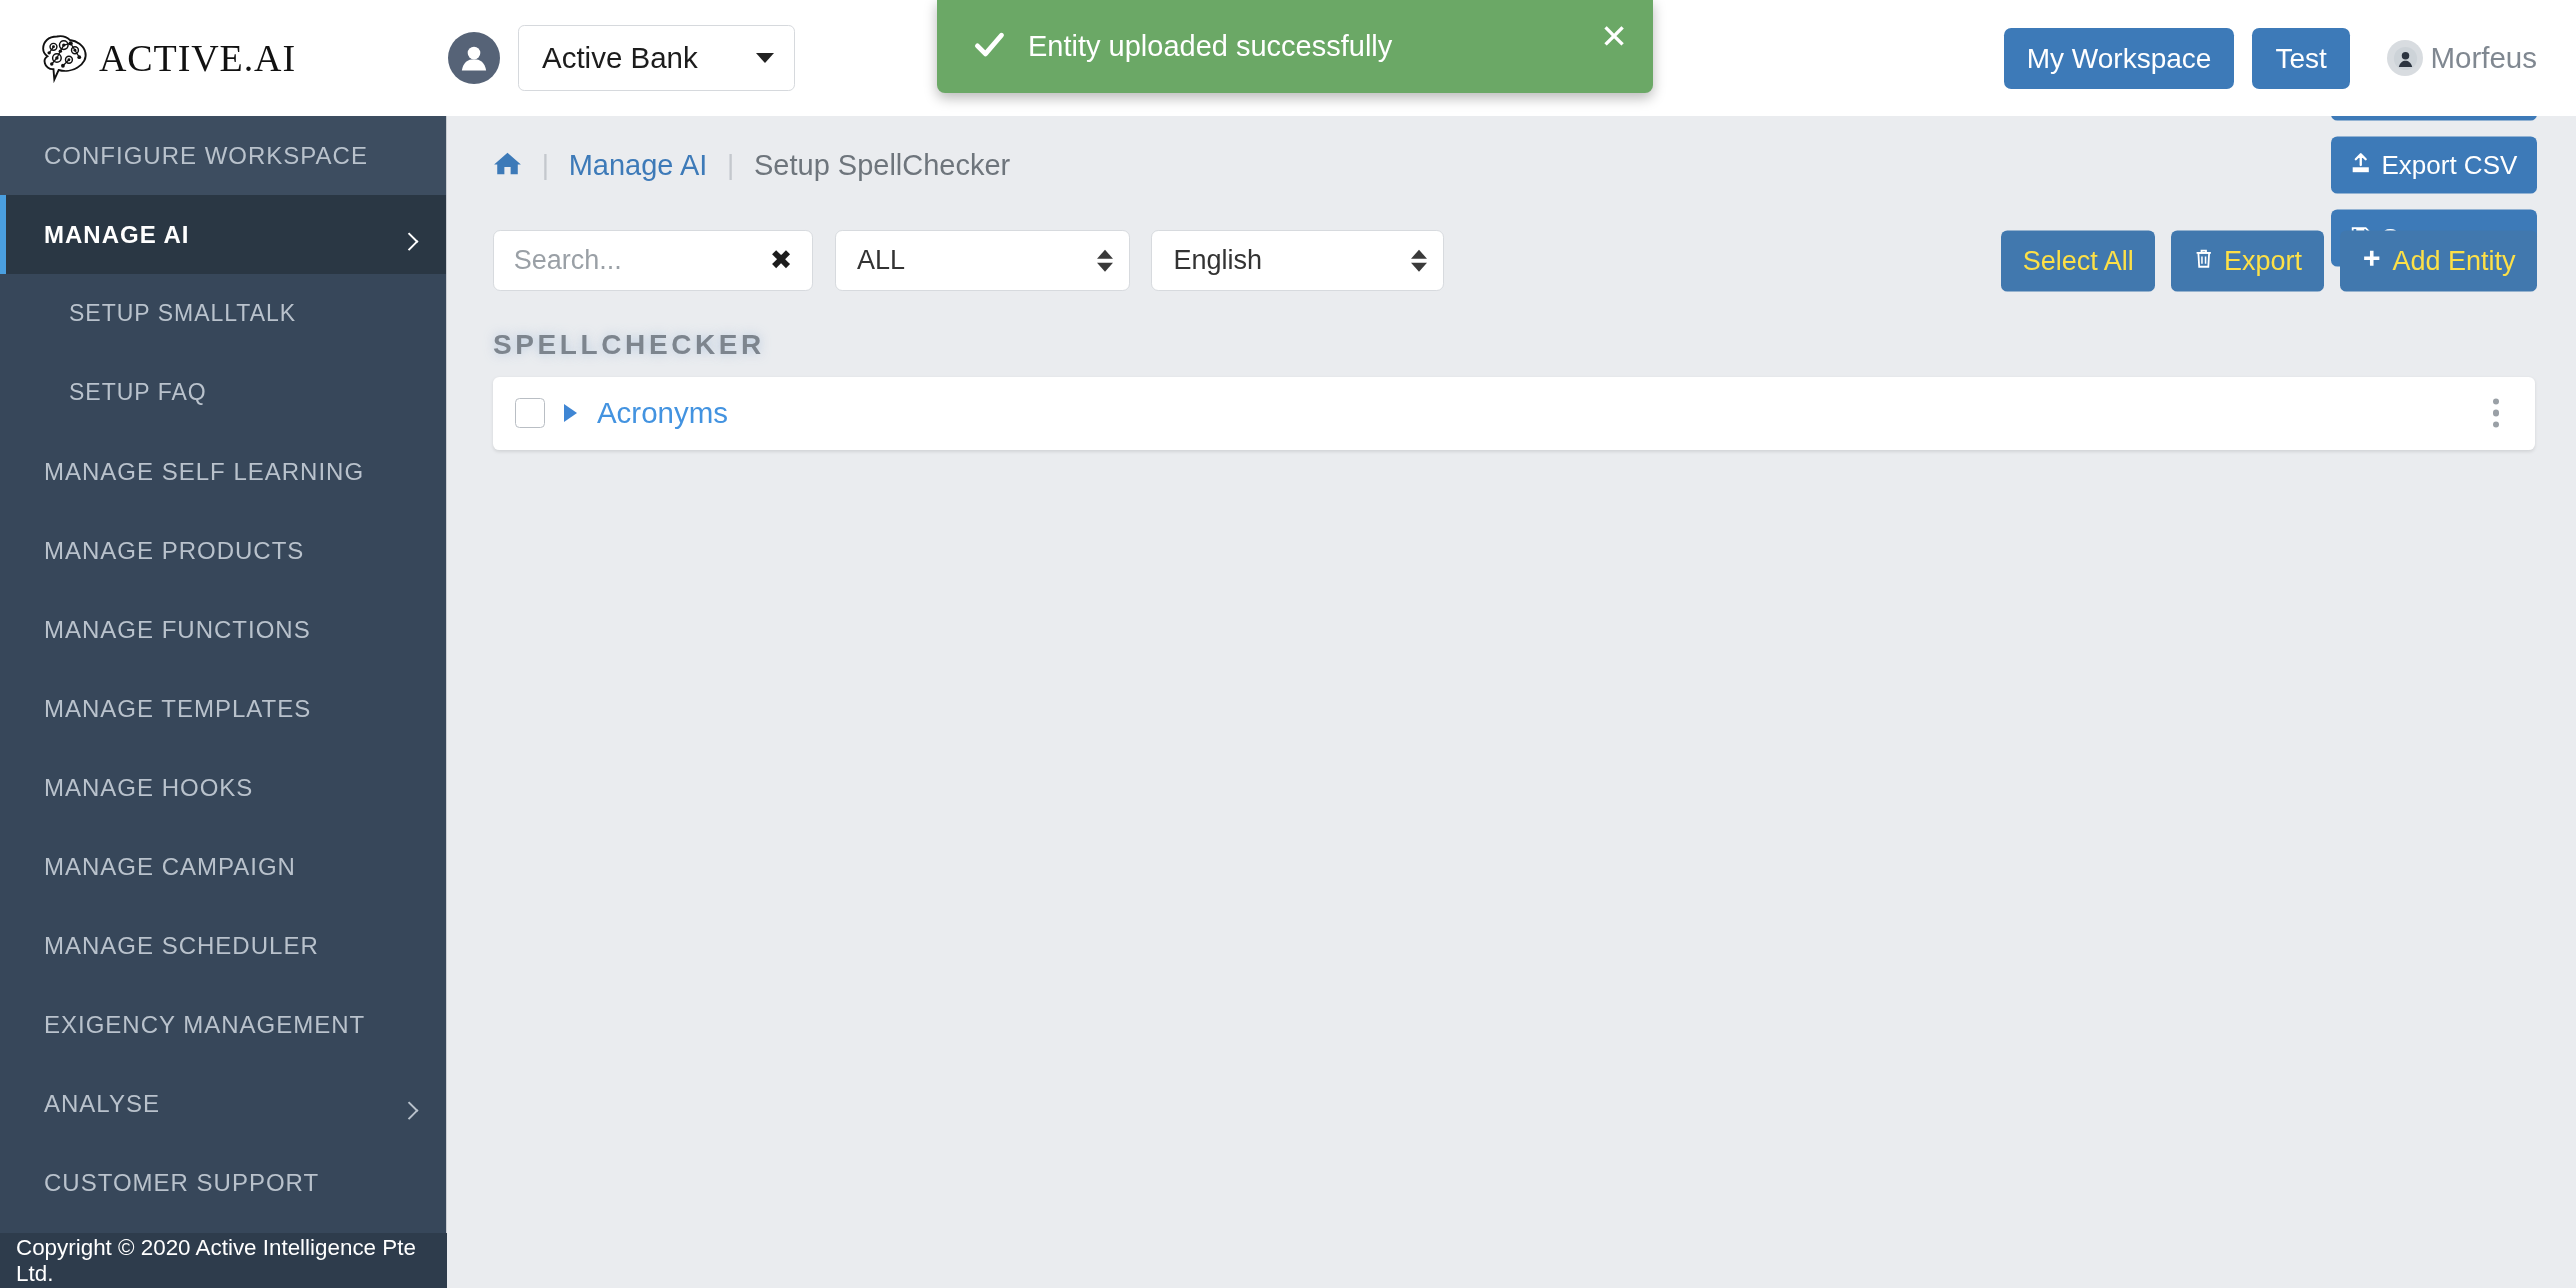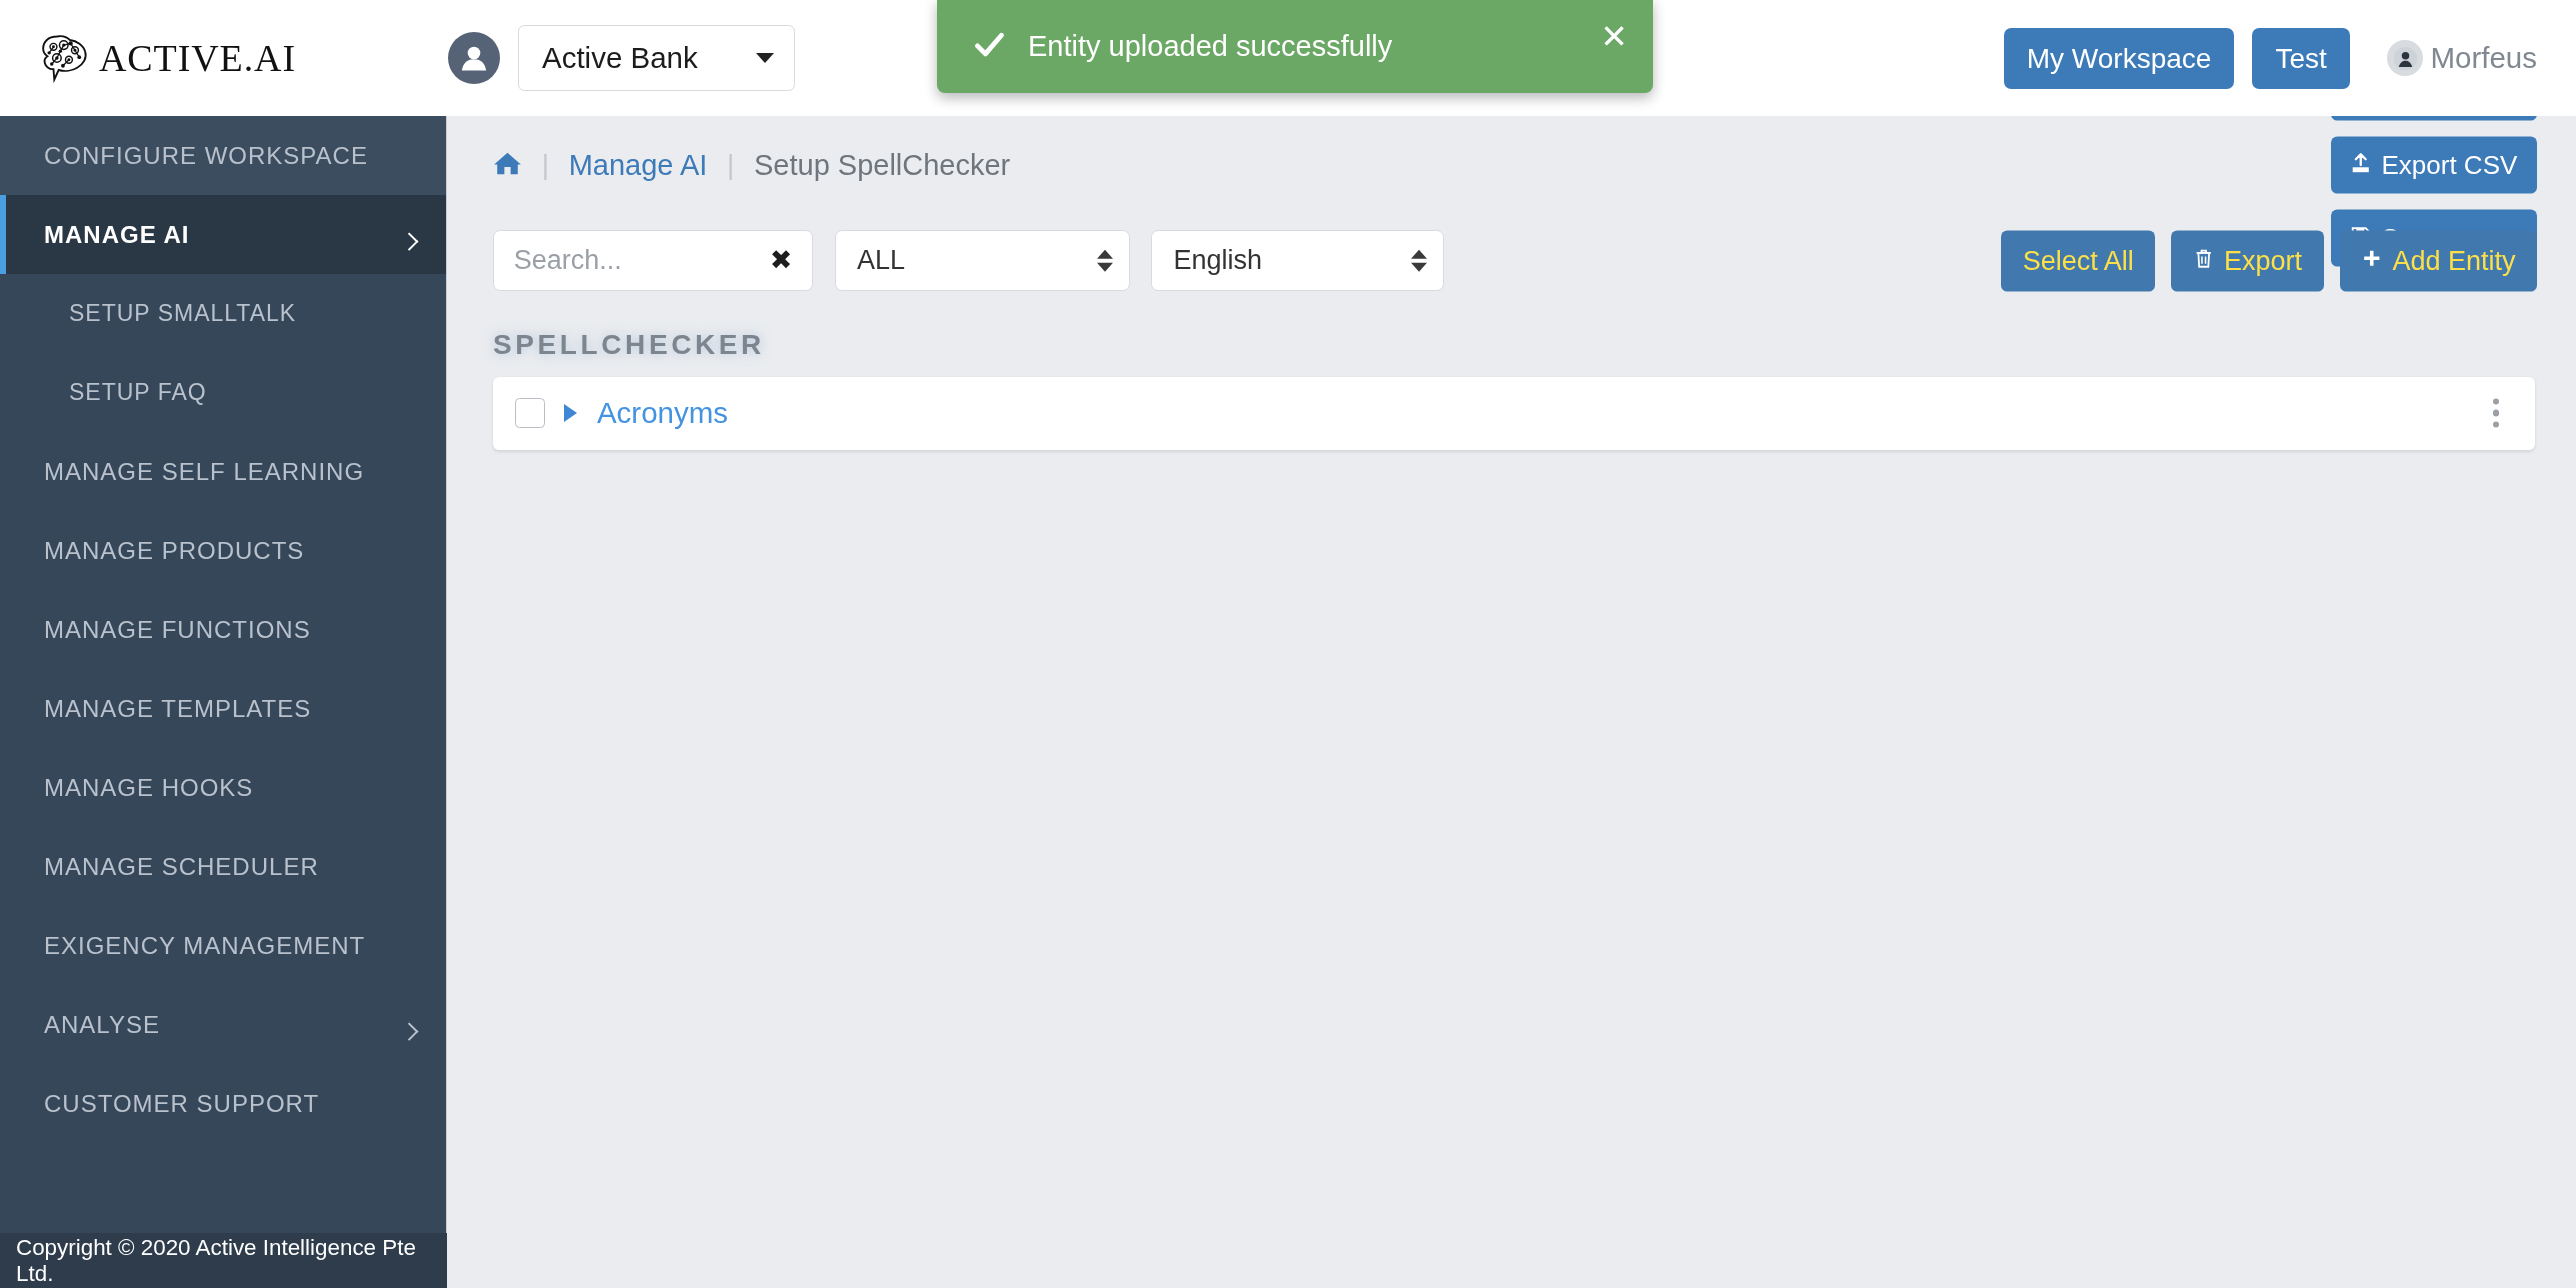--- a/index.html
+++ b/index.html
@@ -343,20 +343,23 @@
   </div>
 
   <div class="side-item">
     <span>MANAGE TEMPLATES</span>
   </div>
 
   <div class="side-item">
     <span>MANAGE HOOKS</span>
   </div>
 
+  <div class="side-item">
+    <span>MANAGE CAMPAIGN</span>
+  </div>
 
   <div class="side-item">
     <span>MANAGE SCHEDULER</span>
   </div>
 
   <div class="side-item">
     <span>EXIGENCY MANAGEMENT</span>
   </div>
 
   <div class="side-item">

